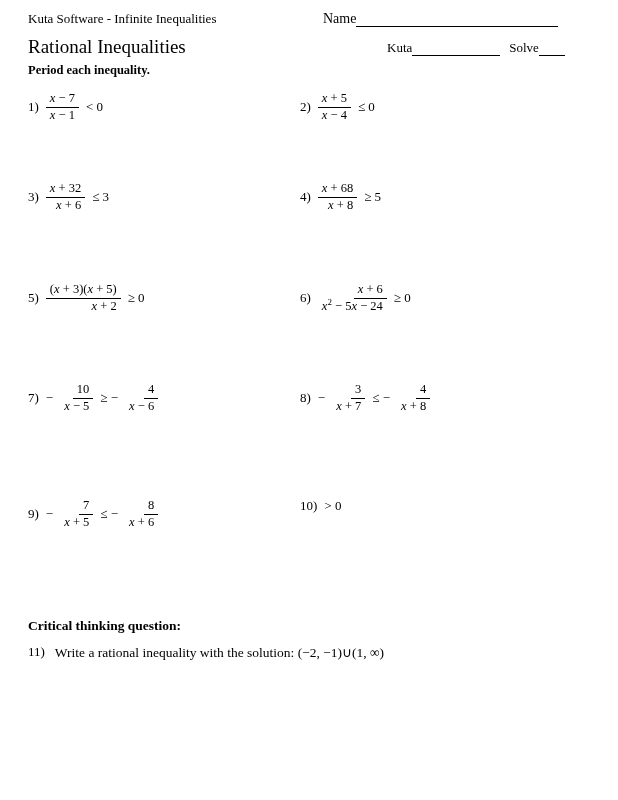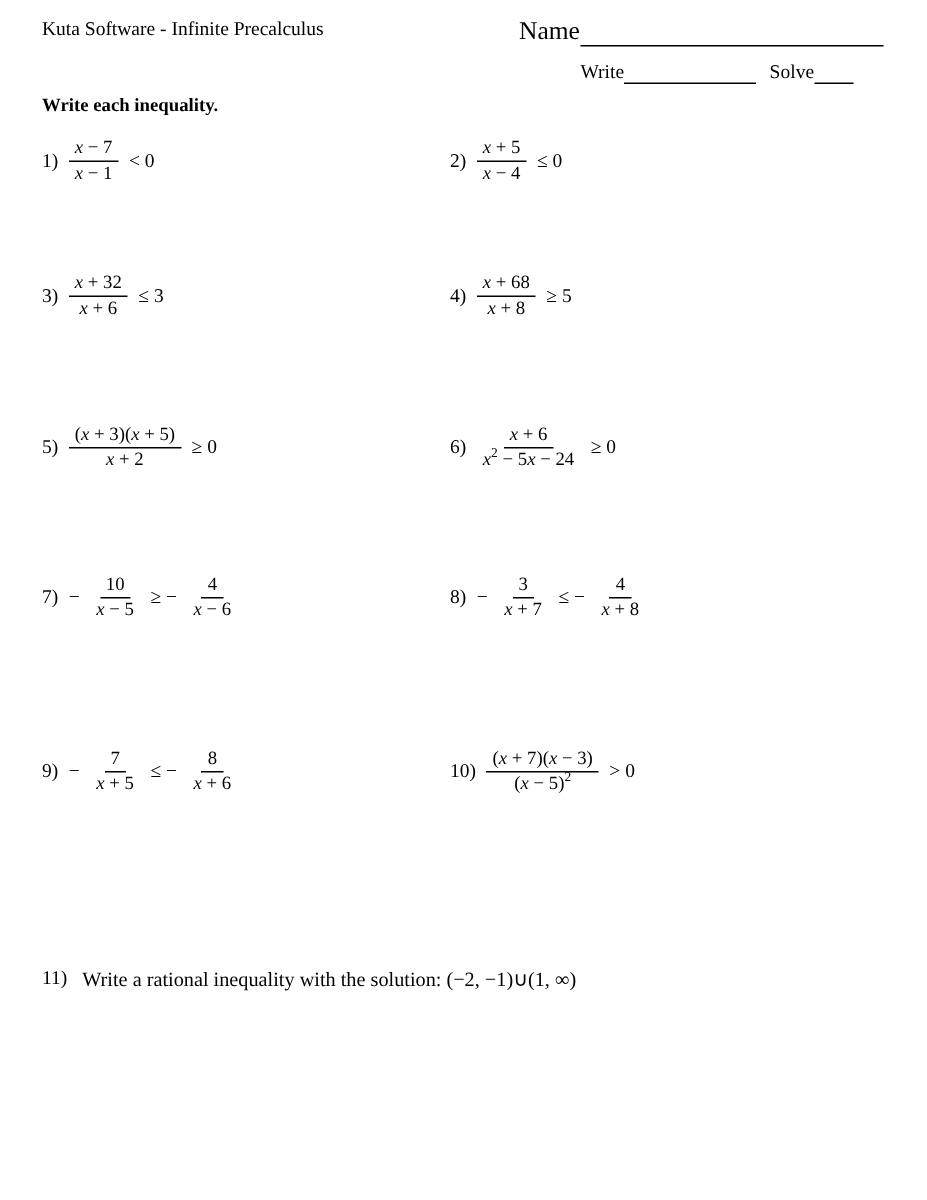--- a/index.html
+++ b/index.html
@@ -6,60 +6,61 @@
   .page{
     position:relative;
     width:618px;height:800px;
     background:#ffffff;
     color:#000;
     font-family:"Liberation Serif", serif;
     overflow:hidden;
   }
   .abs{position:absolute;}
   .brand{left:28px;top:11px;font-size:13px;}
-  .name-line{left:346px;top:11px;font-size:17px;}
+  .name-line{left:323px;top:11px;font-size:14px;}
   .title{left:28px;top:36px;font-size:19px;}
   .date-line{left:387px;top:40px;font-size:13px;}
   .uline{display:inline-block;border-bottom:1px solid #000;height:14px;vertical-align:bottom;}
   .uline-name{width:202px;}
   .uline-date{width:88px;}
   .uline-period{width:26px;}
   .date-gap{display:inline-block;width:9px;}
   .instruction{left:28px;top:63px;font-size:12.5px;font-weight:bold;}
   .problem{
     position:absolute;
     display:flex;align-items:center;gap:7px;
     font-size:13px;white-space:nowrap;
   }
   .plabel{font-size:13px;}
   .frac{
-    display:inline-flex;flex-direction:column;align-items:center;
+    display:inline-flex;flex-direction:column;align-items:flex-end;
     font-size:12.5px;line-height:1.25;
   }
   .frac .num{display:block;padding:0 4px;border-bottom:1px solid #000;}
   .frac .den{display:block;padding:0 4px;}
   .mtext{font-size:13px;}
   .frac i,.mtext i{font-style:italic;}
   sup{font-size:9px;line-height:0;}
   .critical-heading{left:28px;top:618px;font-size:13.5px;font-weight:bold;}
   .p11{left:28px;top:644px;font-size:13.5px;display:flex;gap:10px;text-align:center;}
 </style>
 </head>
 <body>
 
 <div class="page">
 
-  <div class="abs brand">Kuta Software - Infinite Precalculus</div>
+  <div class="abs brand">Kuta Software - Infinite Inequalities</div>
 
   <div class="abs name-line"><span>Name</span><span class="uline uline-name"></span></div>
 
+  <div class="abs title">Rational Inequalities</div>
 
-  <div class="abs date-line"><span>Write</span><span class="uline uline-date"></span><span class="date-gap"></span><span>Solve</span><span class="uline uline-period"></span></div>
+  <div class="abs date-line"><span>Kuta</span><span class="uline uline-date"></span><span class="date-gap"></span><span>Solve</span><span class="uline uline-period"></span></div>
 
-  <div class="abs instruction">Write each inequality.</div>
+  <div class="abs instruction">Period each inequality.</div>
 
   <div id="problems">
       <div class="problem" style="left: 28px; top: 91px;">
         <span class="plabel">1)</span>
         <span class="frac">
           <span class="num"><i>x</i> − 7</span>
           <span class="den"><i>x</i> − 1</span>
         </span>
         <span class="mtext">&lt; 0</span>
       </div>
@@ -137,27 +138,24 @@
           <span class="den"><i>x</i> + 5</span>
         </span>
         <span class="mtext">≤ −</span>
         <span class="frac">
           <span class="num">8</span>
           <span class="den"><i>x</i> + 6</span>
         </span>
       </div>
       <div class="problem" style="left: 300px; top: 498px;">
         <span class="plabel">10)</span>
-        <span class="frac">
-          <span class="num">(<i>x</i> + 7)(<i>x</i> − 3)</span>
-          <span class="den">(<i>x</i> − 5)<sup>2</sup></span>
-        </span>
         <span class="mtext">&gt; 0</span>
       </div>
     </div>
 
+  <div class="abs critical-heading">Critical thinking question:</div>
 
   <div class="abs p11">
       <span class="plabel">11)</span>
       <span>Write a rational inequality with the solution: (−2, −1)∪(1, ∞)</span>
     </div>
 
 </div>
 
 </body></html>

